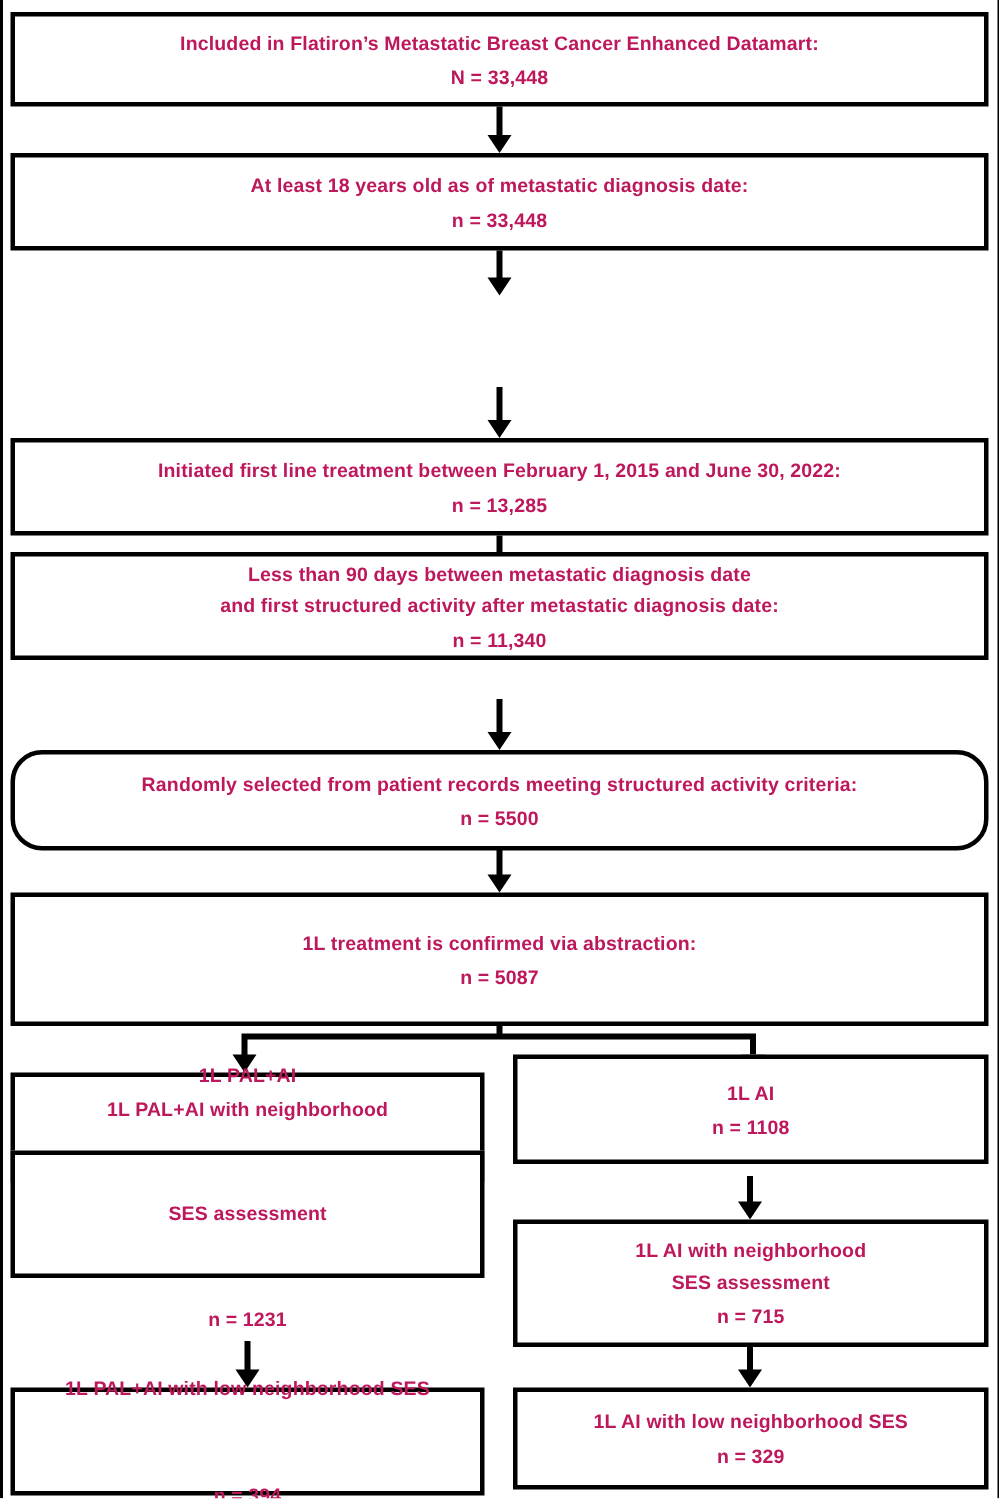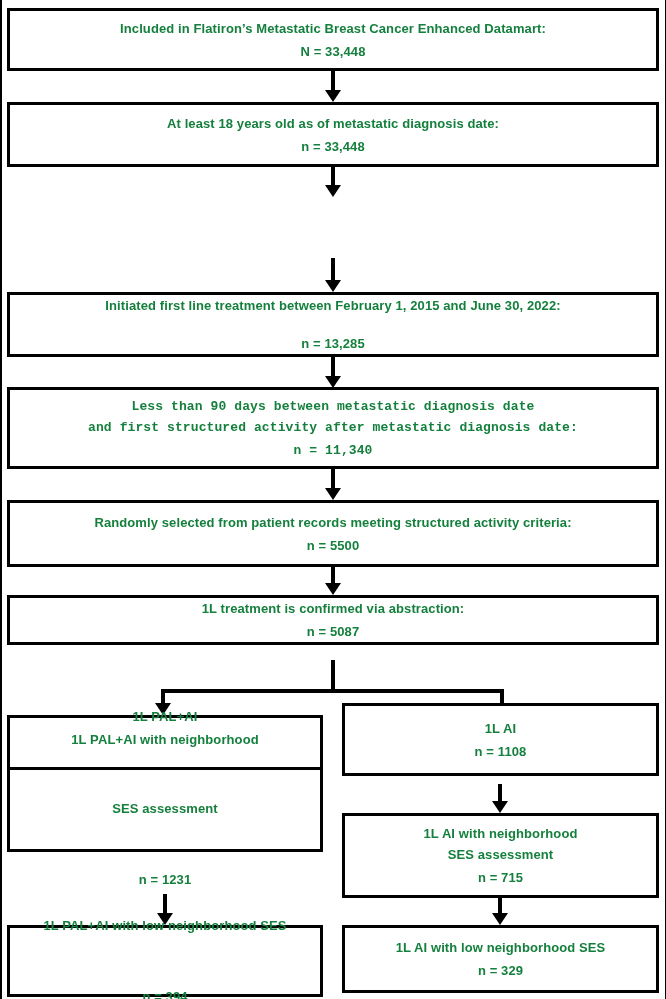--- a/index.html
+++ b/index.html
@@ -3,21 +3,21 @@
 <meta charset="utf-8">
 <style>
   html, body { margin: 0; padding: 0; background: #ffffff; }
   .stage {
     position: relative;
     width: 666px;
     height: 999px;
     background: #ffffff;
     font-family: "Liberation Sans", sans-serif;
     font-weight: bold;
-    color: #15803d;
+    color: #be185d;
     overflow: hidden;
   }
   .connectors {
     position: absolute;
     left: 0; top: 0;
     width: 666px; height: 999px;
     pointer-events: none;
   }
   .box {
     position: absolute;
@@ -91,37 +91,37 @@
     <div>Included in Flatiron’s Metastatic Breast Cancer Enhanced Datamart:</div>
     <div class="count">N = 33,448</div>
   </div>
 
   <div class="box full" style="top:102px; height:65px;">
     <div>At least 18 years old as of metastatic diagnosis date:</div>
     <div class="count">n = 33,448</div>
   </div>
 
 
-  <div class="box full" style="top:292px; height:65px;justify-content:space-between;">
+  <div class="box full" style="top:292px; height:65px;">
     <div>Initiated first line treatment between February 1, 2015 and June 30, 2022:</div>
     <div class="count">n = 13,285</div>
   </div>
 
-  <div class="box full" style="top:387px; height:82px;font-family:Liberation Mono, monospace;">
+  <div class="box full" style="top:368px; height:72px;">
     <div>Less than 90 days between metastatic diagnosis date</div>
     <div>and first structured activity after metastatic diagnosis date:</div>
     <div class="count">n = 11,340</div>
   </div>
 
-  <div class="box full" style="top:500px; height:67px;">
+  <div class="box full" style="top:500px; height:67px;border-radius:21px;">
     <div>Randomly selected from patient records meeting structured activity criteria:</div>
     <div class="count">n = 5500</div>
   </div>
 
-  <div class="box full" style="top:595px; height:50px;">
+  <div class="box full" style="top:595px; height:89px;">
     <div>1L treatment is confirmed via abstraction:</div>
     <div class="count">n = 5087</div>
   </div>
 
   <div class="box leftcol" style="top:715px; height:73px;">
     <div>1L PAL+AI</div>
     <div class="count">n = 1342</div>
   </div>
 
   <div class="box rightcol" style="top:703px; height:73px;">

